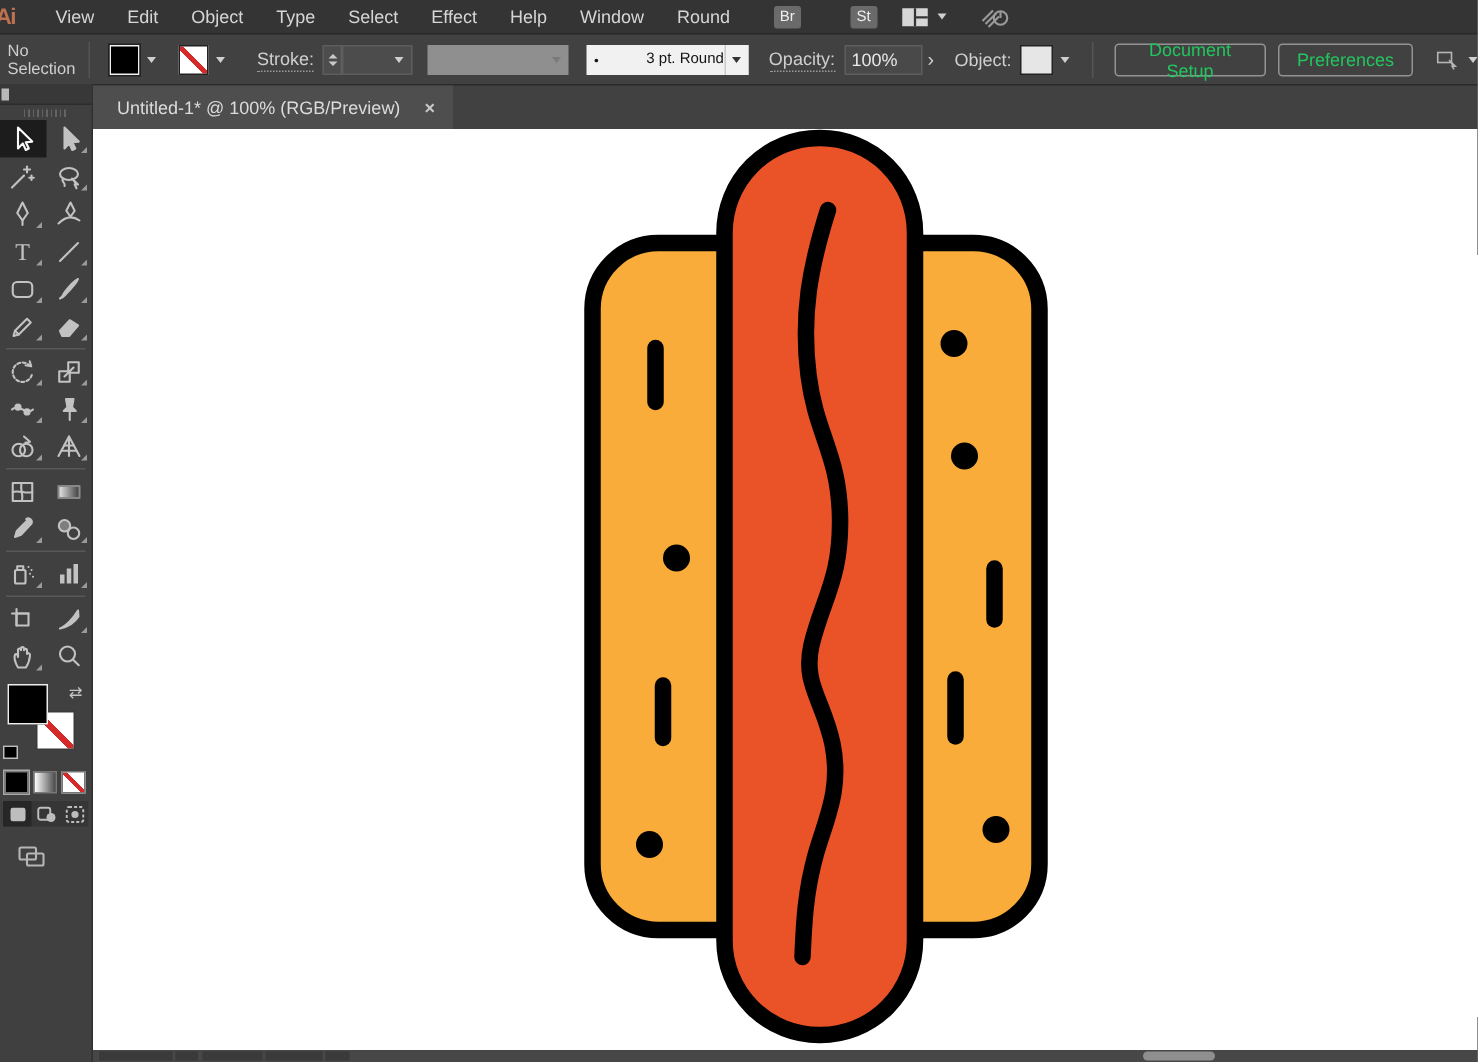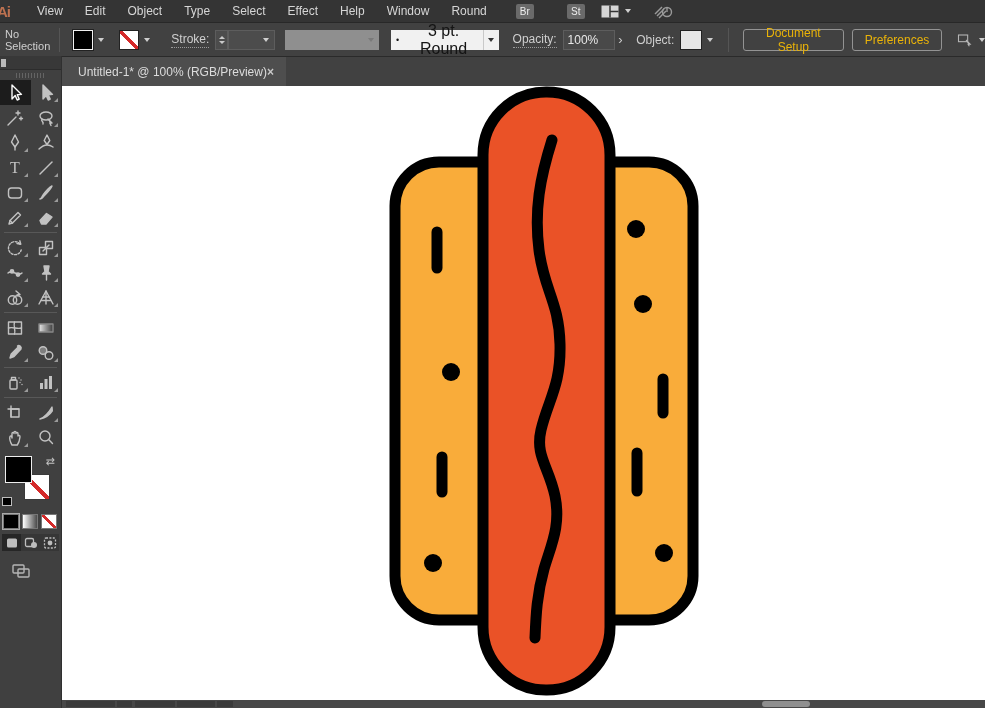--- a/index.html
+++ b/index.html
@@ -35,31 +35,31 @@
              display:flex; flex-direction:column; align-items:center; justify-content:center; gap:2px; }
   .stepper i { width:0; height:0; border-left:3px solid transparent; border-right:3px solid transparent; }
   .stepper .up { border-bottom:3.5px solid #c9c9c9; }
   .stepper .down { border-top:3.5px solid #c9c9c9; }
   .combo { height:20px; background:#4c4c4c; border:1px solid #5d5d5d; display:flex;
            align-items:center; justify-content:flex-end; }
   .combo-disabled { width:112px; height:20px; background:#8f8f8f; display:flex;
                     align-items:center; justify-content:flex-end; }
   .combo-disabled .chev { border-top-color:#7a7a7a; }
   .brush-combo { height:20px; background:#f1f1f1; color:#141414; display:flex; align-items:center; }
-  .brush-text { width:78px; text-align:center; font-size:16px; }
+  .brush-text { width:78px; text-align:right; font-size:10px; }
   .brush-chev { width:16px; height:20px; background:#f1f1f1; border-left:1px solid #c9c9c9;
                 display:flex; align-items:center; justify-content:center; }
   .brush-chev .chev { border-top-color:#333; }
   .opacity-input { width:52px; height:20px; background:#494949; border:1px solid #5d5d5d;
                    color:#e8e8e8; font-size:12px; padding:0 4px; font-family:"Liberation Sans",sans-serif; }
   .arrow-btn { width:14px; height:20px; color:#cfcfcf; display:flex; align-items:center;
                justify-content:center; font-size:13px; }
   .style-swatch { width:22px; height:20px; background:#e6e6e6; border:1px solid #222; }
   .bar-btn { height:22px; padding:0 12px; border:1px solid #939393; border-radius:3px;
-             background:transparent; color:#eab308; font-size:12px; display:flex;
+             background:transparent; color:#22c55e; font-size:12px; display:flex;
              align-items:center; margin-left:8px; font-family:"Liberation Sans",sans-serif; }
 
   
   .workspace { flex:1; display:flex; min-height:0; }
 
   
   .toolcol { width:62px; background:#404040; border-right:1px solid #303030;
              display:flex; flex-direction:column; flex:0 0 62px; }
   .toolcol-header { height:14px; background:#383838; border-bottom:1px solid #2c2c2c;
                     display:flex; align-items:center; }
@@ -98,21 +98,21 @@
   .modes .m.sel { background:#262626; }
   .modes svg { stroke:#bdbdbd; fill:none; stroke-width:1.3; }
   .screenmode { margin:10px 0 0 12px; }
   .screenmode svg { stroke:#b5b5b5; fill:none; stroke-width:1.4; }
 
   
   .main { flex:1; display:flex; flex-direction:column; min-width:0; }
   .tabbar { height:30px; background:#414141; border-top:1px solid #2a2a2a;
             display:flex; align-items:stretch; flex:0 0 30px; }
   .tab { background:#4e4e4e; color:#dcdcdc; font-size:12px; display:flex; align-items:center;
-         padding:0 12px 0 16px; }
+         padding:0 12px 0 16px; gap:16px; }
   .tab-close { color:#c9c9c9; font-size:12px; font-weight:bold; }
   .canvas { flex:1; background:#ffffff; position:relative; overflow:hidden; }
   .statusbar { height:8px; background:#474747; position:relative; flex:0 0 8px; }
   .statusbar .seg { position:absolute; top:1px; height:6px; background:#3a3a3a; }
   .statusbar .thumb { position:absolute; top:1px; height:6px; border-radius:3px; background:#8f8f8f; }
 </style>
 </head>
 <body>
 
 <div class="app">

